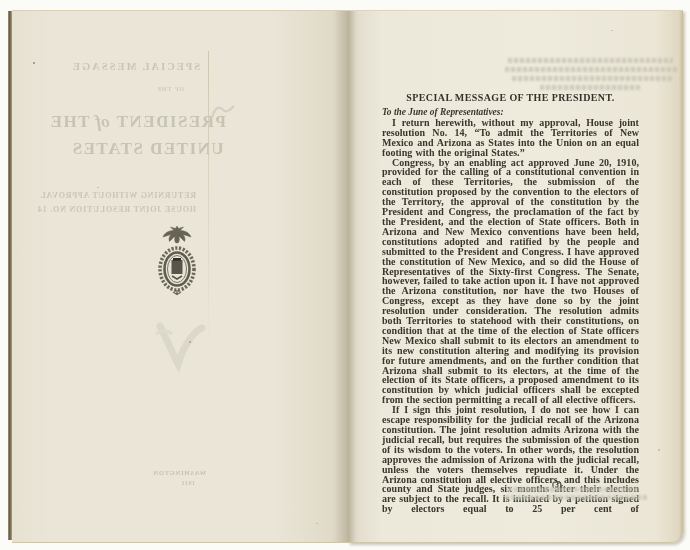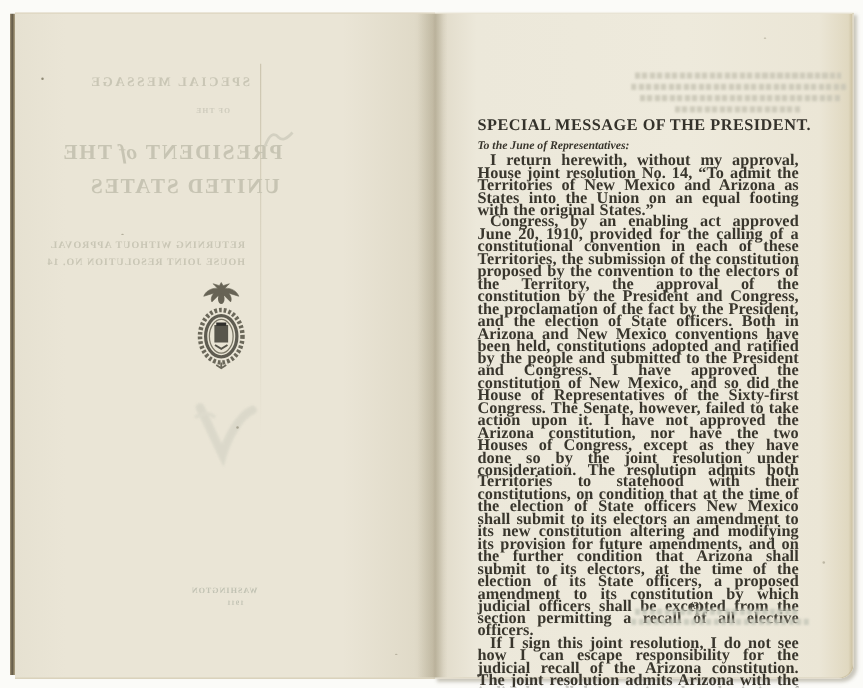--- a/index.html
+++ b/index.html
@@ -23,24 +23,24 @@
   .ghost{position:absolute;transform:scaleX(-1);color:#c9c6b5;filter:blur(.5px);
          white-space:nowrap;font-weight:700;text-align:center;}
   .ghost-sm{font-size:10.5px;letter-spacing:2px;}
   .ghost-tiny{font-size:6px;letter-spacing:1px;color:#cfccbd;}
   .ghost-big{font-size:17px;letter-spacing:1.5px;color:#c7c4b3;}
   .ghost-mid{font-size:8px;letter-spacing:.8px;}
   .ghost-imprint{font-size:6.5px;letter-spacing:.8px;color:#c1c2b3;filter:blur(.4px);}
   .ghost i{font-style:italic;text-transform:none;letter-spacing:0;}
   
   .text-col{position:absolute;left:382px;top:92px;width:257px;color:#39362d;}
-  .headline{font-size:13px;font-weight:700;letter-spacing:.4px;text-align:center;
+  .headline{font-size:10px;font-weight:700;letter-spacing:.4px;text-align:center;
             margin:0 0 5px 0;color:#34322b;white-space:nowrap;}
   .salutation{font-size:9.4px;font-style:italic;font-weight:700;line-height:9.9px;margin:0;}
-  .body-par{font-size:13px;font-weight:700;line-height:9.9px;margin:0;text-align:justify;
+  .body-par{font-size:10px;font-weight:700;line-height:9.9px;margin:0;text-align:justify;
             text-indent:10px;letter-spacing:.05px;word-spacing:.6px;}
   .body-par.last{text-align-last:justify;}
   .page-num{position:absolute;left:552px;top:480px;font-size:8.4px;font-weight:700;color:#3c392f;}
   
   .smudge{position:absolute;height:5px;filter:blur(1px);opacity:.85;
     background:repeating-linear-gradient(90deg,#c9c6b6 0 4px,rgba(201,198,182,.15) 4px 6px);}
   .smudge.greenish{background:repeating-linear-gradient(90deg,#c6c8ba 0 4px,rgba(198,200,186,.15) 4px 6px);}
 </style>
 </head>
 <body>

